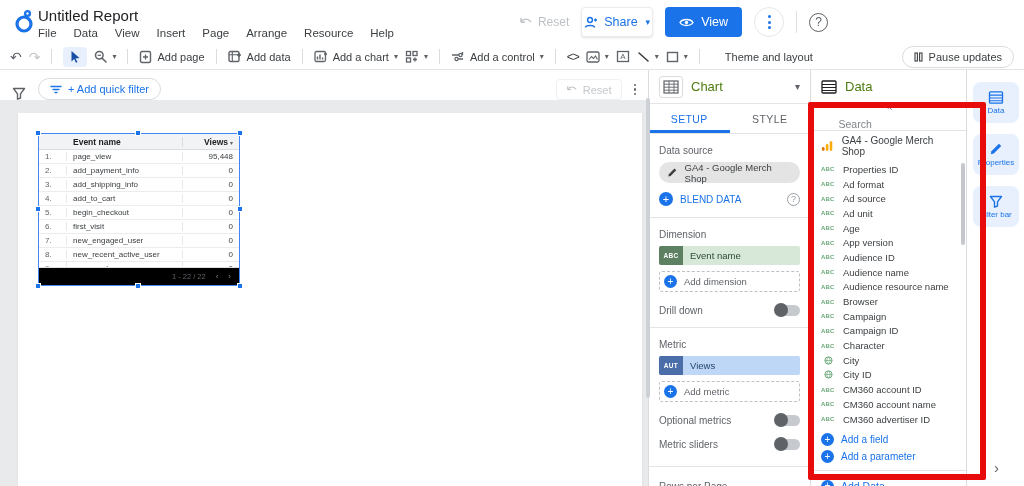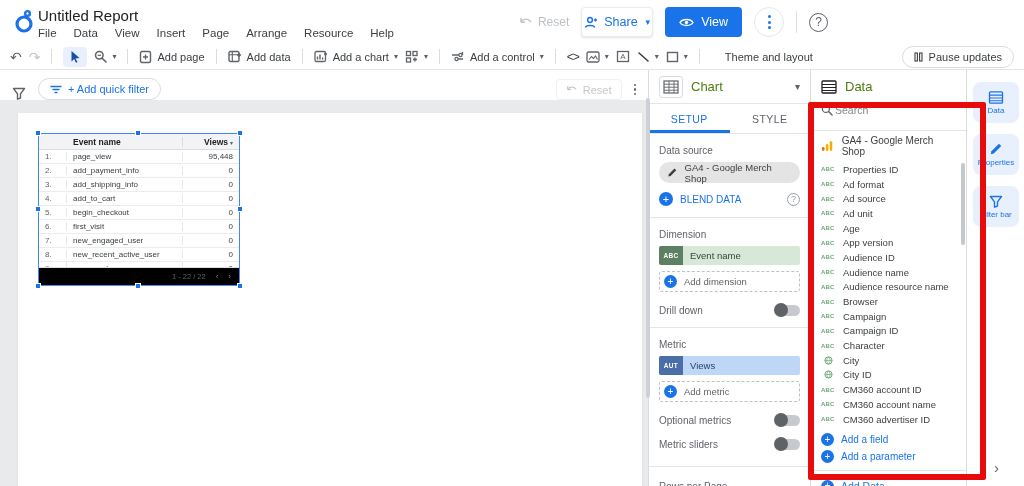--- a/index.html
+++ b/index.html
@@ -104,21 +104,21 @@
   .chip-met .chip-badge { background:#4c6ea8; }
   .chip-name { padding-left:7px; }
   .add-slot { display:flex; align-items:center; gap:7px; height:21px; border:1px dashed #bdc1c6; border-radius:3px;
     padding:0 4px; font-size:9.5px; color:#5f6368; }
   .toggle-row { display:flex; align-items:center; margin-top:13px; font-size:10px; color:#5f6368; }
   .toggle { margin-left:auto; width:25px; height:11px; background:#c6cace; border-radius:6px; position:relative; }
   .toggle i { position:absolute; left:-1px; top:-2px; width:14px; height:14px; border-radius:50%; background:#5f6368; }
 
   
   .data-panel { position:absolute; left:810px; top:70px; width:156px; height:416px; background:#fff; border-left:1px solid #dadce0; }
-  .search-row { display:flex; align-items:flex-start; gap:2px; height:27px; padding:0 10px; border-bottom:1px solid #e4e4e4; }
+  .search-row { display:flex; align-items:center; gap:8px; height:27px; padding:0 10px; border-bottom:1px solid #e4e4e4;flex-direction:column; }
   .search-input { border:none; outline:none; font-size:10.5px; color:#3c4043; width:100px; font-family:inherit; }
   .search-input::placeholder { color:#80868b; }
   .source-row { display:flex; align-items:center; gap:8px; height:30px; padding:0 10px; font-size:10px; color:#3c4043; }
   .field-list { position:relative; padding:1px 0 0 10px; }
   .field-row { display:flex; align-items:center; gap:7px; height:14.7px; font-size:9.5px; color:#3c4043; }
   .abc { color:#6aa878; font-size:6px; font-weight:bold; width:15px; letter-spacing:.2px; }
   .geo { width:15px; }
   .list-scrollbar { position:absolute; right:1px; top:2px; width:4px; height:82px; background:#c4c7cb; border-radius:2px; }
   .add-row { display:flex; align-items:center; gap:7px; height:17px; padding-left:10px; font-size:10px; color:#1a73e8; }
   .plus-sm { width:13px; height:13px; border-radius:50%; background:#1a73e8; color:#fff; font-size:10px; line-height:1;

